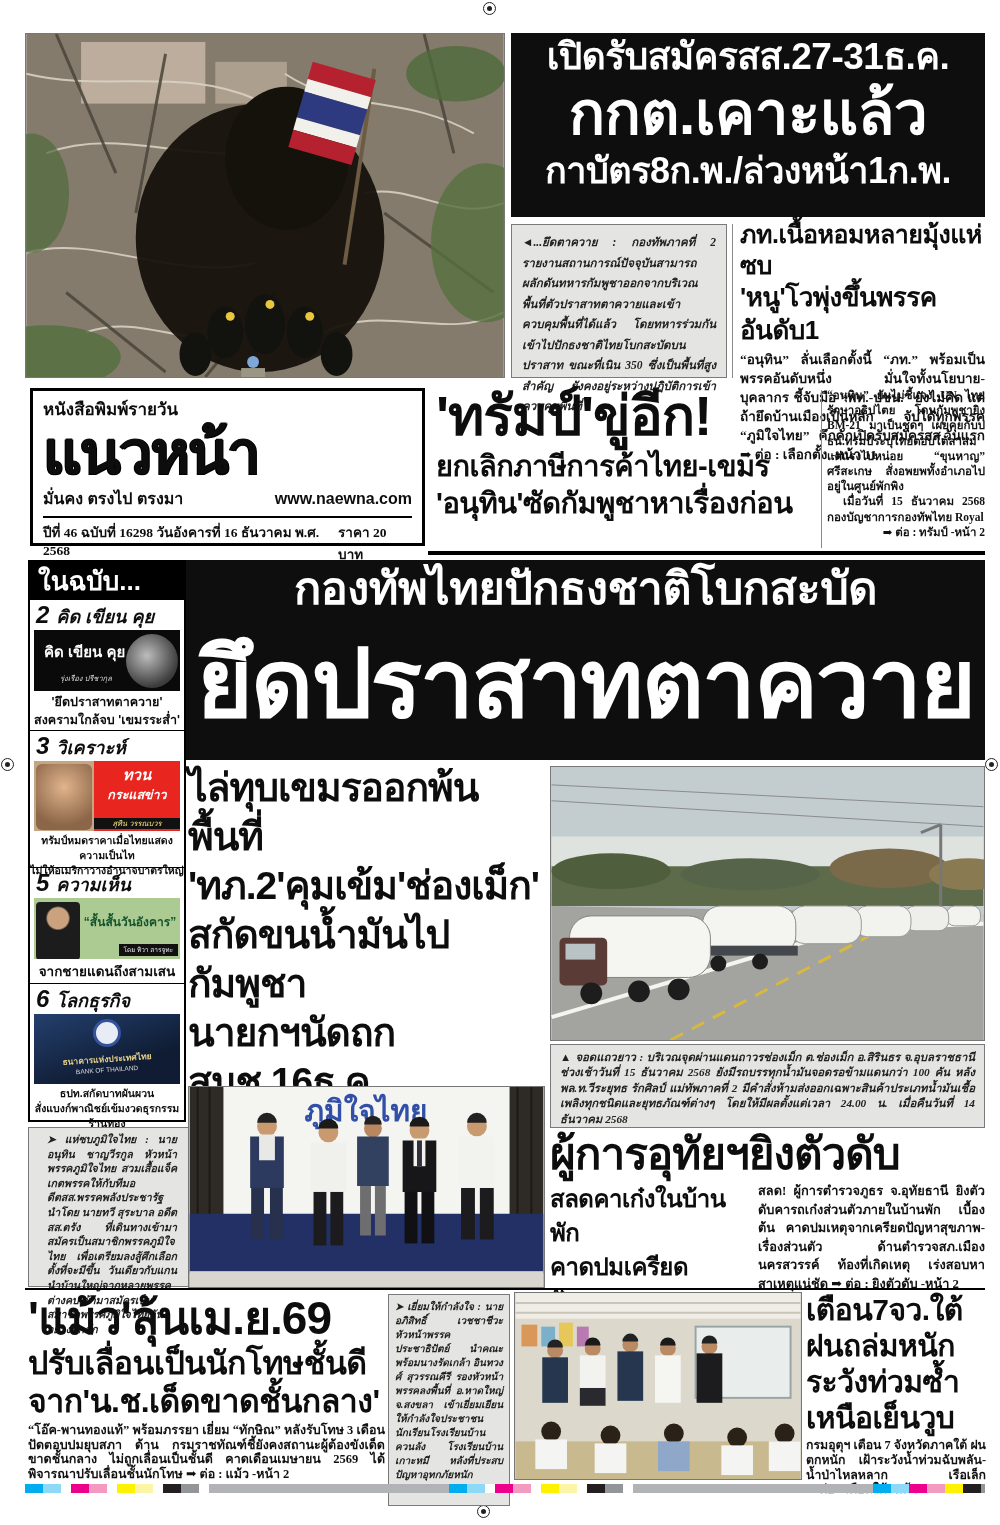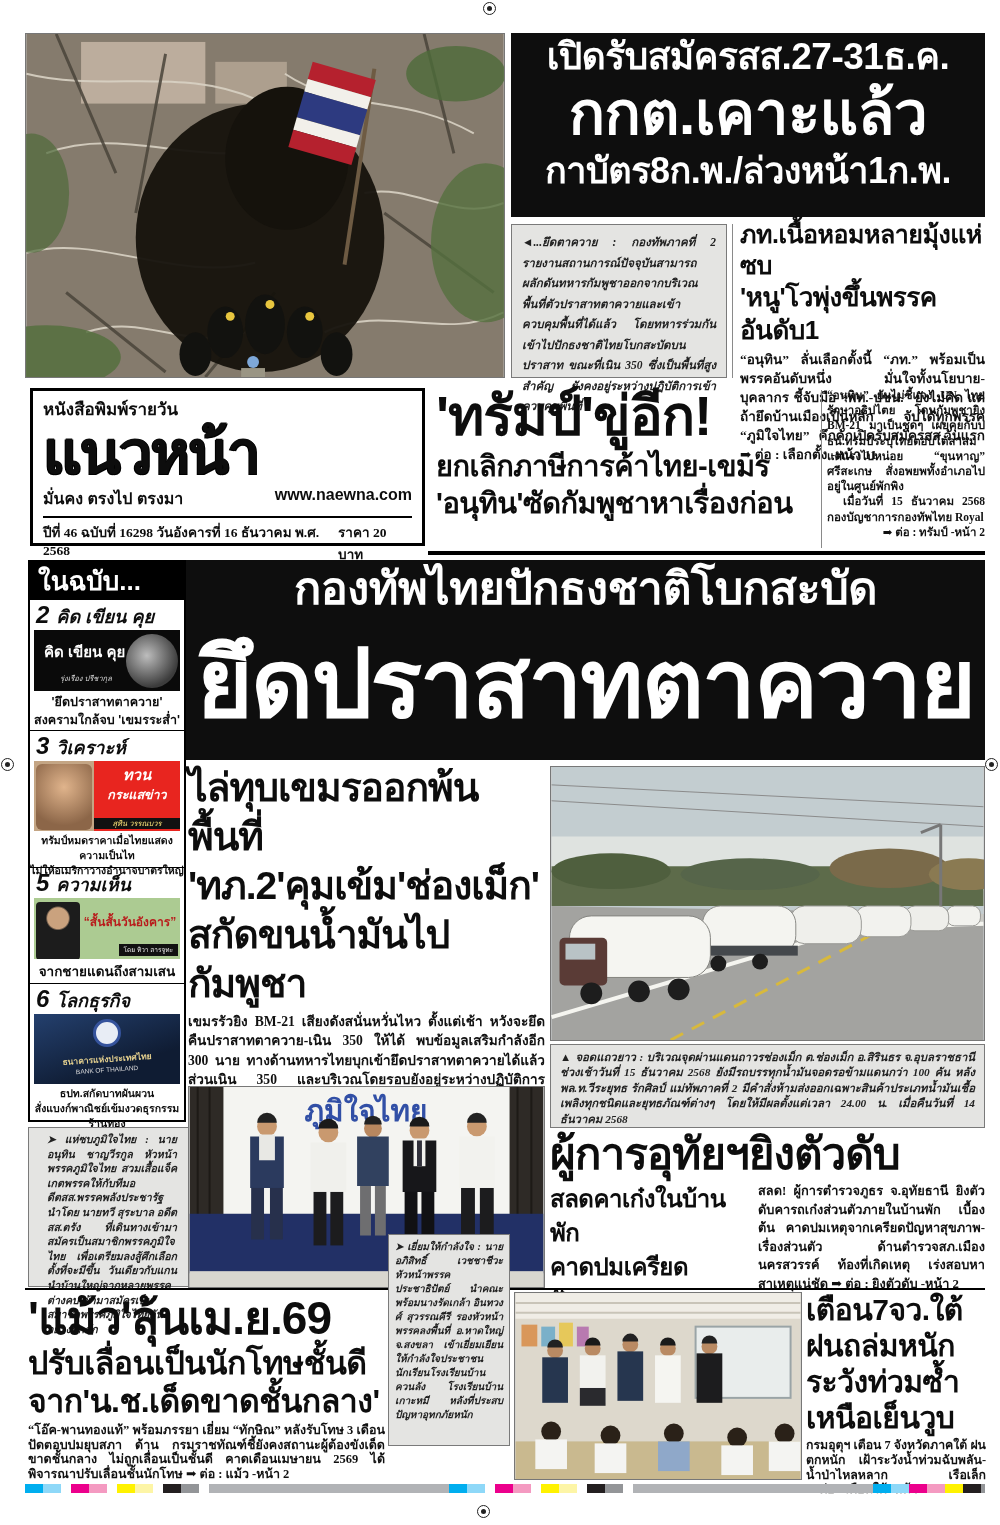--- a/index.html
+++ b/index.html
@@ -16,21 +16,21 @@
   .blackbox div{font-weight:900;letter-spacing:-0.5px;}
   .regmark{position:absolute;width:13px;height:13px;border:1.6px solid #222;border-radius:50%;box-sizing:border-box;}
   .regmark i{position:absolute;left:50%;top:50%;width:5px;height:5px;margin:-2.5px 0 0 -2.5px;background:#222;border-radius:50%;}
   .vrule{position:absolute;background:#8a8a8a;width:1px;}
   .hrule{position:absolute;background:#000;}
   
   #masthead{box-sizing:border-box;border:3px solid #000;padding:4px 10px 0 10px;}
   #masthead .tag{font-weight:900;font-size:17px;}
   #masthead .logo{font-weight:900;font-size:60px;line-height:62px;letter-spacing:-2px;
                   text-shadow:1px 1px 0 #000,-1px 1px 0 #000;}
-  #masthead .row{display:flex;justify-content:space-between;align-items:flex-start;font-weight:900;font-size:16px;margin-top:2px;}
+  #masthead .row{display:flex;justify-content:space-between;align-items:center;font-weight:900;font-size:16px;margin-top:2px;}
   #masthead .issue{display:flex;justify-content:center;border-top:2px solid #000;margin-top:5px;padding:3px 0 0 0;
                    font-family:"Liberation Serif","DejaVu Serif",serif;font-weight:700;font-size:13.5px;}
   
   #sidebar{box-sizing:border-box;border:2px solid #000;display:flex;flex-direction:column;background:#fff;}
   #sidebar .sb-head{background:#000;color:#fff;font-weight:700;font-size:26px;line-height:38px;padding-left:8px;height:38px;}
   .sb-sec{display:flex;align-items:baseline;gap:7px;padding:1px 6px;height:26px;border-top:1.5px solid #000;}
   .sb-sec.first{border-top:none;}
   .sb-sec .n{font-size:24px;font-weight:900;font-style:italic;}
   .sb-sec .l{font-size:18px;font-weight:900;font-style:italic;}
   .sb-cap{text-align:center;font-weight:900;}
@@ -195,21 +195,21 @@
       <div>ทรัมป์หมดราคาเมื่อไทยแสดงความเป็นไท</div>
       <div>ไม่ให้อเมริกาวางอำนาจบาตรใหญ่</div>
     </div>
 
     <div class="sb-sec">
       <span class="n">5</span>
       <span class="l">ความเห็น</span>
     </div>
     <div class="thumb" style="height:62px;background:#accb92;">
       <div style="position:absolute;left:2px;top:4px;width:44px;height:58px;background:radial-gradient(circle at 50% 28%,#caa27e 22%,#1c1c1c 26%);border-radius:4px;"></div>
-      <div style="position:absolute;left:48px;top:14px;right:2px;font-weight:900;font-size:12px;color:#b91c1c;text-align:center;">“สั้นสั้นวันอังคาร”</div>
+      <div style="position:absolute;left:48px;top:14px;right:2px;font-weight:900;font-size:12px;color:#14532d;text-align:center;">“สั้นสั้นวันอังคาร”</div>
       <div style="position:absolute;right:2px;bottom:3px;background:#111;color:#eee;font-size:6.5px;padding:1px 5px;">โดย ทิวา สารจูทะ</div>
     </div>
     <div class="sb-cap" style="font-size:13.5px;line-height:22px;height:22px;">
       <div>จากชายแดนถึงสามเสน</div>
     </div>
 
     <div class="sb-sec">
       <span class="n">6</span>
       <span class="l">โลกธุรกิจ</span>
     </div>
@@ -226,20 +226,21 @@
 
   <div class="abs capbox" style="left:28px;top:1127px;width:168px;height:160px;padding:5px 18px;font-size:10.6px;line-height:14.6px;text-align:justify;">
     <b>➤ แห่ซบภูมิใจไทย :</b>
     <span>นายอนุทิน ชาญวีรกูล หัวหน้าพรรคภูมิใจไทย สวมเสื้อแจ็คเกตพรรคให้กับทีมอดีตสส.พรรคพลังประชารัฐ นำโดย นายทวี สุระบาล อดีตสส.ตรัง ที่เดินทางเข้ามาสมัครเป็นสมาชิกพรรคภูมิใจไทย เพื่อเตรียมลงสู้ศึกเลือกตั้งที่จะมีขึ้น วันเดียวกับแกนนำบ้านใหญ่จากหลายพรรคต่างคบเข้ามาสมัครเป็นสมาชิกพรรคภูมิใจไทยกันอย่างคึกคัก</span>
   </div>
 
   <div class="abs" style="left:188px;top:763px;width:357px;">
     <div class="hl" style="font-size:39px;line-height:49px;letter-spacing:-1px;">ไล่ทุบเขมรออกพ้นพื้นที่</div>
     <div class="hl" style="font-size:39px;line-height:49px;letter-spacing:-1px;">'ทภ.2'คุมเข้ม'ช่องเม็ก'</div>
     <div class="hl" style="font-size:39px;line-height:49px;letter-spacing:-1px;">สกัดขนน้ำมันไปกัมพูชา</div>
+    <div class="hl" style="font-size:39px;line-height:49px;letter-spacing:-1px;">นายกฯนัดถกสมช.16ธ.ค.</div>
     <div class="bodytext" style="font-size:13.6px;line-height:19.4px;margin-top:4px;">
       <span>เขมรรัวยิง BM-21 เสียงดังสนั่นหวั่นไหว ตั้งแต่เช้า หวังจะยึดคืนปราสาทตาควาย-เนิน 350 ให้ได้ พบข้อมูลเสริมกำลังอีก 300 นาย ทางด้านทหารไทยบุกเข้ายึดปราสาทตาควายได้แล้ว ส่วนเนิน 350 และบริเวณโดยรอบยังอยู่ระหว่างปฏิบัติการ มทภ.2 สั่งคุมเข้มช่องเม็ก สกัดลอบส่งออกน้ำมันไปกัมพูชา นายกฯลาราชการ ออกรายการกรรมกรข่าว แจงปมขัดแย้งไทย-กัมพูชา ก่อนเข้าทำเนียบฯเรียกเลขาฯสมช.ถก</span>
       <span class="cont">➡ ต่อ : ไทย-เขมร -หน้า 10</span>
     </div>
   </div>
 
   <svg class="abs photo" style="left:188px;top:1086px;" width="357" height="202" viewBox="0 0 357 202">
     <rect width="357" height="202" fill="#f4f4f1"></rect>
     <rect x="0" y="0" width="34" height="202" fill="#2e2a26"></rect>
     <rect x="323" y="0" width="34" height="202" fill="#2e2a26"></rect>
@@ -355,21 +356,21 @@
   <div class="abs" style="left:28px;top:1292px;width:357px;">
     <div class="hl" style="font-size:46px;line-height:52px;letter-spacing:-1px;">'แม้ว'ลุ้นเม.ย.69</div>
     <div class="hl" style="font-size:32px;line-height:38px;">ปรับเลื่อนเป็นนักโทษชั้นดี</div>
     <div class="hl" style="font-size:32px;line-height:38px;">จาก'น.ช.เด็ดขาดชั้นกลาง'</div>
     <div class="bodytext" style="font-size:12.5px;line-height:14.6px;margin-top:3px;">
       <span>“โอ๊ค-พานทองแท้” พร้อมภรรยา เยี่ยม “ทักษิณ” หลังรับโทษ 3 เดือน ปัดตอบปมยุบสภา ด้าน กรมราชทัณฑ์ชี้ยังคงสถานะผู้ต้องขังเด็ดขาดชั้นกลาง ไม่ถูกเลื่อนเป็นชั้นดี คาดเดือนเมษายน 2569 ได้พิจารณาปรับเลื่อนชั้นนักโทษ</span>
       <span class="cont">➡ ต่อ : แม้ว -หน้า 2</span>
     </div>
   </div>
 
-  <div class="abs capbox" style="left:388px;top:1234px;width:122px;height:212px;padding:5px 6px;font-size:10px;line-height:14px;text-align:justify;">
+  <div class="abs capbox" style="left:388px;top:1294px;width:122px;height:212px;padding:5px 6px;font-size:10px;line-height:14px;text-align:justify;">
     <b>➤ เยี่ยมให้กำลังใจ :</b>
     <span>นายอภิสิทธิ์ เวชชาชีวะ หัวหน้าพรรคประชาธิปัตย์ นำคณะพร้อมนางรัดเกล้า อินทวงศ์ สุวรรณคีรี รองหัวหน้าพรรคลงพื้นที่ อ.หาดใหญ่ จ.สงขลา เข้าเยี่ยมเยียนให้กำลังใจประชาชน นักเรียนโรงเรียนบ้านควนลัง โรงเรียนบ้านเกาะหมี หลังที่ประสบปัญหาอุทกภัยหนัก</span>
   </div>
 
   <svg class="abs photo" style="left:514px;top:1292px;" width="288" height="188" viewBox="0 0 288 188">
     <rect width="288" height="188" fill="#ddd8cc"></rect>
     <rect width="288" height="26" fill="#f0ede6"></rect>
     <g stroke="#c9c4b8" stroke-width="2">
         <line x1="0" y1="10" x2="288" y2="10"></line>
         <line x1="0" y1="20" x2="288" y2="20"></line>

